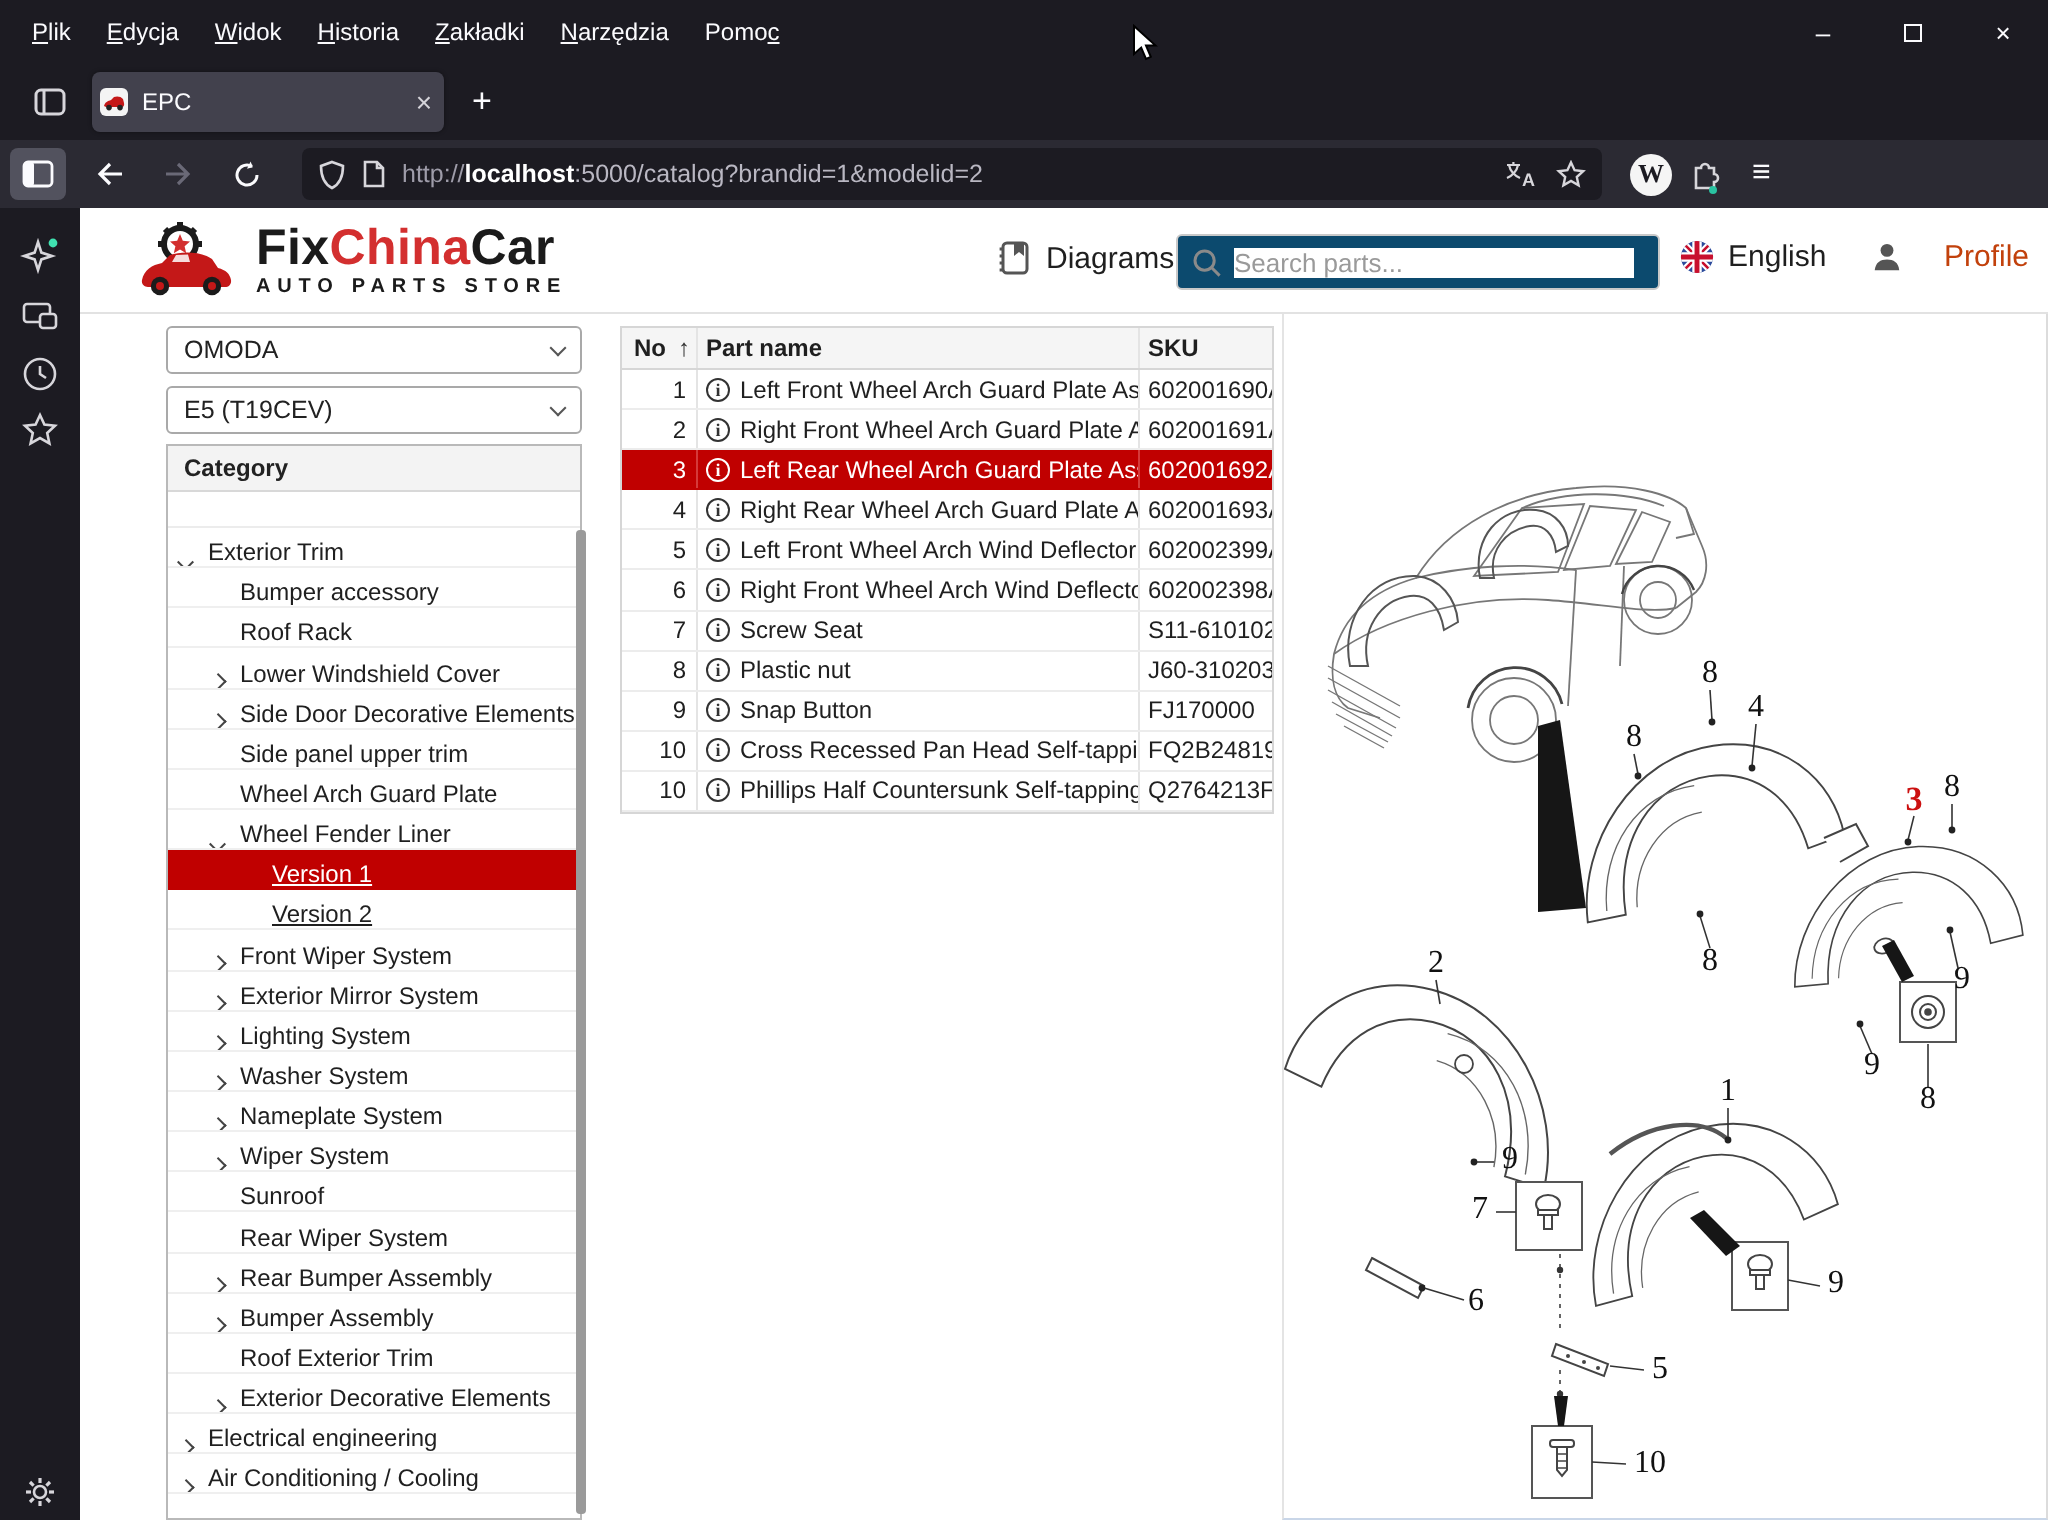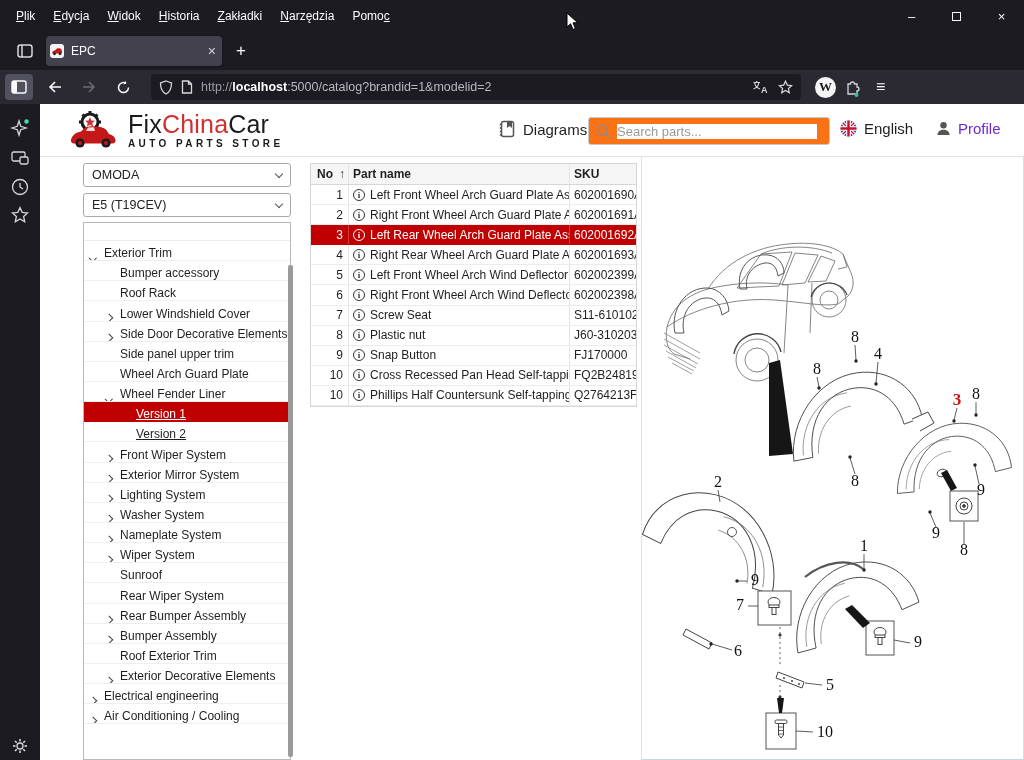--- a/index.html
+++ b/index.html
@@ -51,32 +51,32 @@
   
   #fxsidebar { position:absolute; left:0; top:104px; width:40px; height:656px; background:#1c1b22; }
   .fxsideico { position:absolute; left:10px; width:20px; height:20px; }
 
   
   #page { position:absolute; left:40px; top:104px; width:984px; height:656px; background:#ffffff; }
 
   #appheader { position:absolute; left:0; top:0; width:984px; height:53px; border-bottom:1px solid #e2e2e2; }
   #logo { position:absolute; left:28px; top:6px; display:flex; align-items:center; }
   #logotext { margin-left:6px; }
-  #logoline1 { font-size:25px; font-weight:normal; letter-spacing:.2px; line-height:25px; }
+  #logoline1 { font-size:25px; font-weight:bold; letter-spacing:.2px; line-height:25px; }
   .lg-black { color:#1b1b1b; } .lg-red { color:#d32f2f; }
   #logoline2 { font-size:10px; font-weight:bold; letter-spacing:3.4px; color:#1b1b1b; margin-top:1px; }
   #hdr-diagrams { position:absolute; left:458px; top:16px; display:flex; align-items:center; gap:8px;
                   font-size:15px; color:#1f1f1f; }
   #hdr-search { position:absolute; left:548px; top:13px; width:242px; height:28px; border:1px solid #c9c9c9;
-                border-radius:3px; display:flex; align-items:center; padding:0 7px; background:#f97316; }
+                border-radius:3px; display:flex; align-items:center; padding:0 7px; background:#0c4a6e; }
   #hdr-search input { border:none; outline:none; font-size:13px; width:200px; margin-left:6px;
                       font-family:"Liberation Sans", sans-serif; color:#333; }
   #hdr-search input::placeholder { color:#9a9a9a; }
   #hdr-lang { position:absolute; left:800px; top:16px; display:flex; align-items:center; gap:7px; font-size:15px; color:#1f1f1f; }
-  #hdr-profile { position:absolute; left:895px; top:16px; display:flex; align-items:center; gap:6px; font-size:15px; color:#6d28d9; }
+  #hdr-profile { position:absolute; left:895px; top:16px; display:flex; align-items:center; gap:20px; font-size:15px; color:#c2410c; }
 
   
   .selectbox { position:absolute; left:43px; width:208px; height:24px; border:1px solid #a9a9a9; border-radius:3px;
                background:#fff; display:flex; align-items:center; padding:0 8px; font-size:12.5px; color:#222; }
   .selectbox .grow { flex:1; }
   .selchev { width:6px; height:6px; border-right:1.4px solid #555; border-bottom:1.4px solid #555;
              transform:rotate(45deg); margin-top:-3px; }
   #catbox { position:absolute; left:43px; top:118px; width:208px; height:538px; border:1px solid #b9b9b9; background:#fff; overflow:hidden; }
   #cathead { height:23px; background:#f3f3f3; border-bottom:1px solid #d8d8d8; font-size:12px; font-weight:bold;
              color:#222; display:flex; align-items:center; padding-left:8px; }
@@ -324,20 +324,21 @@
   <div class="selectbox" style="top:59px">
     <span class="grow">OMODA</span>
     <span class="selchev"></span>
   </div>
   <div class="selectbox" style="top:89px">
     <span class="grow">E5 (T19CEV)</span>
     <span class="selchev"></span>
   </div>
 
   <div id="catbox">
+    <div id="cathead">Category</div>
     <div id="catblank"></div>
     <div id="cattree">
         <div class="cat-row lvl0">
           <span class="chev down">
             <i></i>
           </span>
           <span>Exterior Trim</span>
         </div>
         <div class="cat-row lvl1">
           <span class="spacer"></span>

